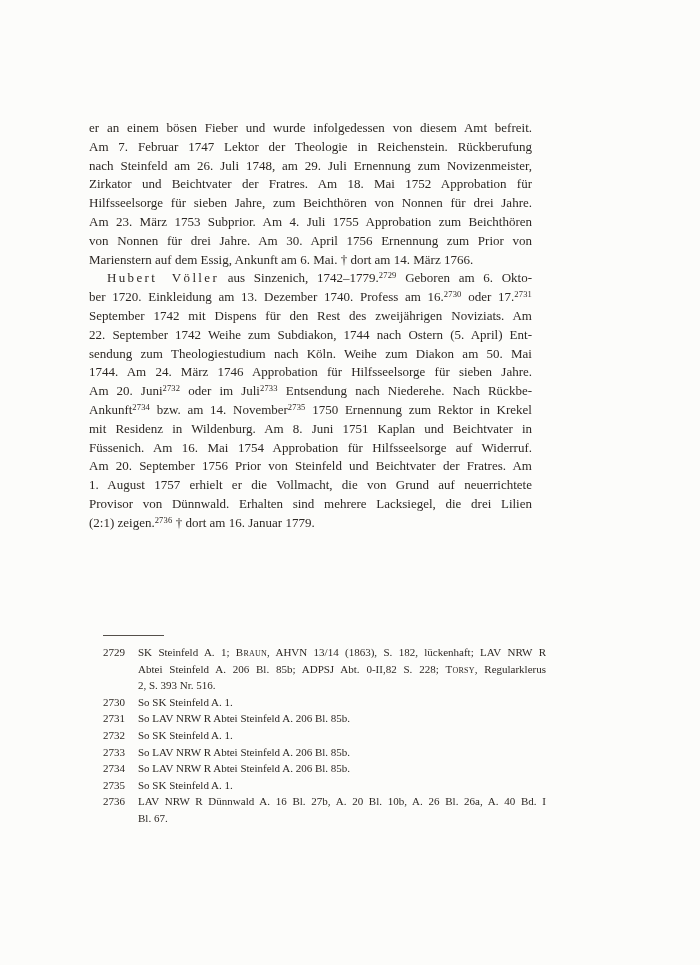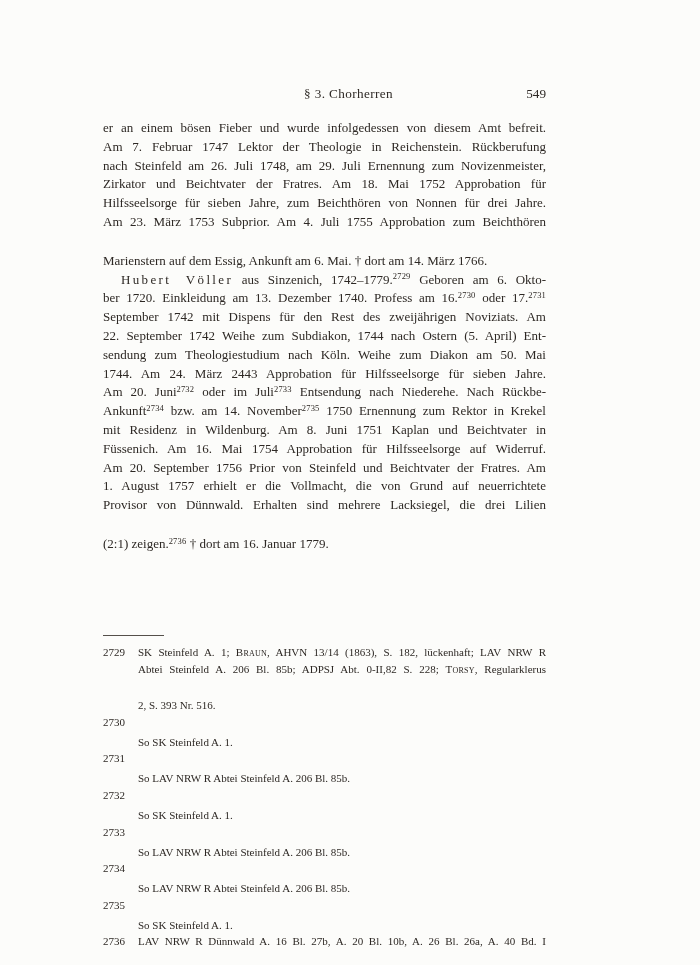--- a/index.html
+++ b/index.html
@@ -18,29 +18,29 @@
     font-size: 13.2px; line-height: 16px;
   }
   .header-title {
     position: absolute; left: 48px; right: 0; top: 0;
     text-align: center; letter-spacing: 0.03em;
   }
   .header-page { position: absolute; right: 0; top: 0; }
 
   .body-text {
     position: absolute;
-    top: 119px; left: 103px; width: 443px;
+    top: 119px; left: 89px; width: 443px;
     font-size: 13px;
   }
   .body-text .tline { height: 18.8px; line-height: 18.8px; }
 
   .tline { white-space: normal; }
   .jline { text-align: justify; overflow: hidden; }
   .jline::after { content: ""; display: inline-block; width: 100%; height: 0; }
-  .lline { text-align: left; margin-top: 20px; }
+  .lline { text-align: left; }
   .indent { padding-left: 18px; }
 
   .seg-sup {
     font-size: 8.5px;
     position: relative; top: -4.2px;
     letter-spacing: 0.02em;
   }
   .seg-i  { font-style: italic; }
   .seg-sp { letter-spacing: 0.18em; word-spacing: 0.30em; margin-top: 31px; }
   .seg-sc { font-variant: small-caps; letter-spacing: 0.02em; }
@@ -57,42 +57,39 @@
   }
   .footnotes .tline { height: 16.6px; line-height: 16.6px; }
   .fn { display: flex; }
   .fn-num { flex: 0 0 35px; line-height: 16.6px; }
   .fn-text { flex: 1 1 auto; min-width: 0; }
 </style>
 </head>
 <body>
 
 <div class="page" style="--paper: #fcfcfa; --ink: #2d2824; --rule: #55504a;">
-  <div class="running-header">
-    <span class="header-title">§ 3. Chorherren</span>
-    <span class="header-page">549</span>
-  </div>
 
   <div class="body-text" id="body-text">
       <div>
         <div class="tline jline"><span>er an einem bösen Fieber und wurde infolgedessen von diesem Amt befreit.</span></div>
         <div class="tline jline"><span>Am 7. Februar 1747 Lektor der Theologie in Reichenstein. Rückberufung</span></div>
         <div class="tline jline"><span>nach Steinfeld am 26. Juli 1748, am 29. Juli Ernennung zum Novizenmeister,</span></div>
         <div class="tline jline"><span>Zirkator und Beichtvater der Fratres. Am 18. Mai 1752 Approbation für</span></div>
         <div class="tline jline"><span>Hilfsseelsorge für sieben Jahre, zum Beichthören von Nonnen für drei Jahre.</span></div>
         <div class="tline jline"><span>Am 23. März 1753 Subprior. Am 4. Juli 1755 Approbation zum Beichthören</span></div>
+        <div class="tline jline"><span>von Nonnen für drei Jahre. Am 30. April 1756 Ernennung zum Prior von</span></div>
         <div class="tline lline"><span>Marienstern auf dem Essig, Ankunft am 6. Mai. † dort am 14. März 1766.</span></div>
       </div>
       <div>
         <div class="tline jline indent"><span class="seg-sp">Hubert Völler</span><span> aus Sinzenich, 1742–1779.</span><span class="seg-sup">2729</span><span> Geboren am 6. Okto-</span></div>
         <div class="tline jline"><span>ber 1720. Einkleidung am 13. Dezember 1740. Profess am 16.</span><span class="seg-sup">2730</span><span> oder 17.</span><span class="seg-sup">2731</span></div>
         <div class="tline jline"><span>September 1742 mit Dispens für den Rest des zweijährigen Noviziats. Am</span></div>
         <div class="tline jline"><span>22. September 1742 Weihe zum Subdiakon, 1744 nach Ostern (5. April) Ent-</span></div>
         <div class="tline jline"><span>sendung zum Theologiestudium nach Köln. Weihe zum Diakon am 50. Mai</span></div>
-        <div class="tline jline"><span>1744. Am 24. März 2443 Approbation für Hilfsseelsorge für sieben Jahre.</span></div>
+        <div class="tline jline"><span>1744. Am 24. März 1746 Approbation für Hilfsseelsorge für sieben Jahre.</span></div>
         <div class="tline jline"><span>Am 20. Juni</span><span class="seg-sup">2732</span><span> oder im Juli</span><span class="seg-sup">2733</span><span> Entsendung nach Niederehe. Nach Rückbe-</span></div>
         <div class="tline jline"><span>Ankunft</span><span class="seg-sup">2734</span><span> bzw. am 14. November</span><span class="seg-sup">2735</span><span> 1750 Ernennung zum Rektor in Krekel</span></div>
         <div class="tline jline"><span>mit Residenz in Wildenburg. Am 8. Juni 1751 Kaplan und Beichtvater in</span></div>
         <div class="tline jline"><span>Füssenich. Am 16. Mai 1754 Approbation für Hilfsseelsorge auf Widerruf.</span></div>
         <div class="tline jline"><span>Am 20. September 1756 Prior von Steinfeld und Beichtvater der Fratres. Am</span></div>
         <div class="tline jline"><span>1. August 1757 erhielt er die Vollmacht, die von Grund auf neuerrichtete</span></div>
         <div class="tline jline"><span>Provisor von Dünnwald. Erhalten sind mehrere Lacksiegel, die drei Lilien</span></div>
         <div class="tline lline"><span>(2:1) zeigen.</span><span class="seg-sup">2736</span><span> † dort am 16. Januar 1779.</span></div>
       </div>
     </div>

